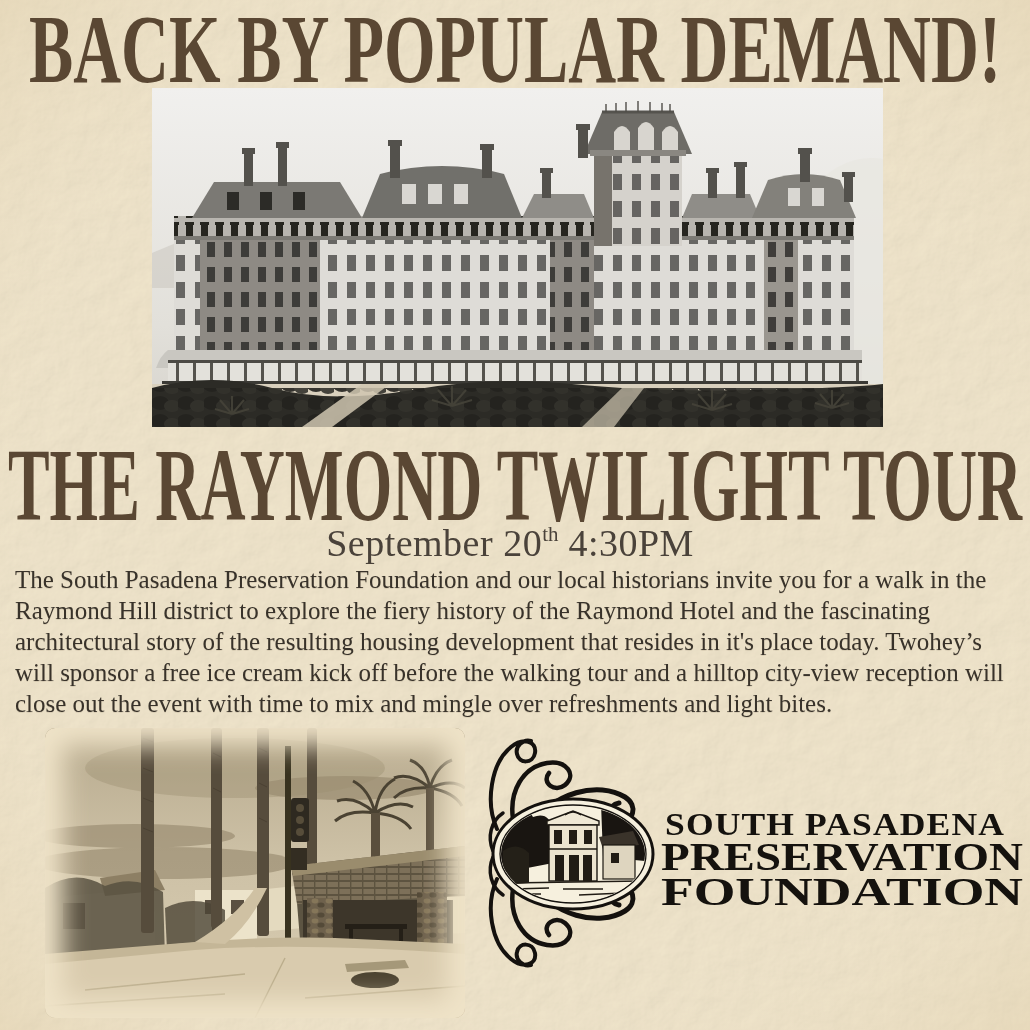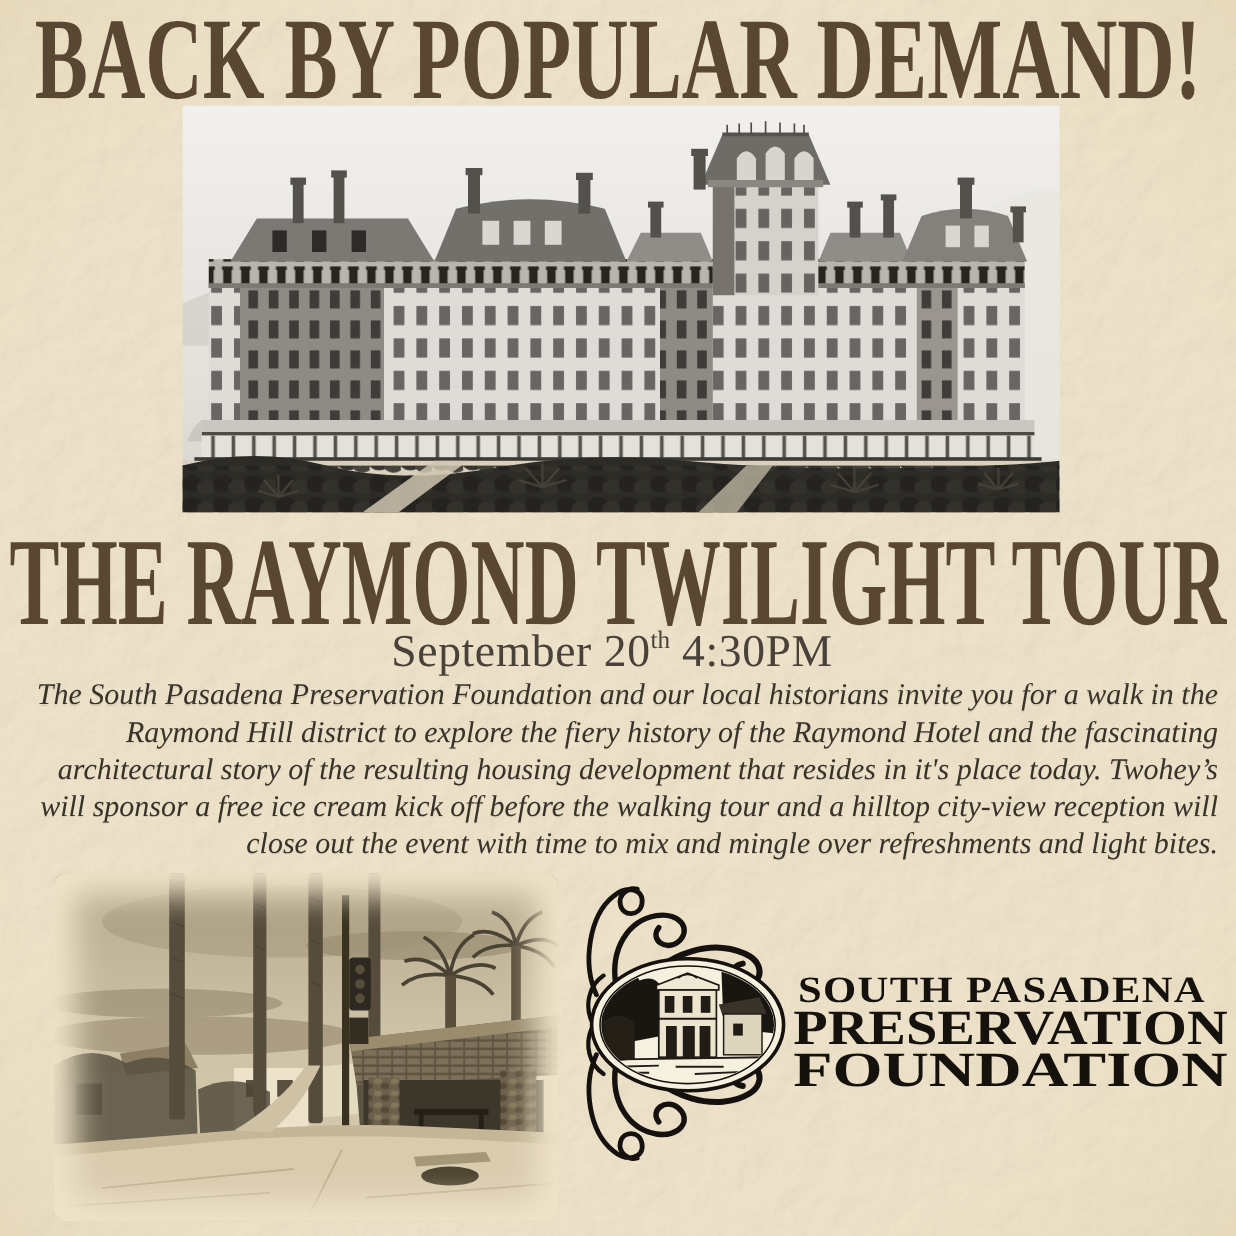--- a/index.html
+++ b/index.html
@@ -31,22 +31,22 @@
   }
 
   .dateline {
     left:0; top:521px; width:1020px; text-align:center;
     font-size:38px; color:#4a423a; letter-spacing:.5px;
   }
   .dateline sup { font-size:55%; position:relative; top:-.05em; letter-spacing:0; }
 
   .bodytext {
     left:15px; top:564px; width:1000px; margin:0;
-    font-style:italic; font-size:25px; line-height:31px;
-    text-align:right; color:#38322a;
+    font-size:25px; line-height:31px;
+    text-align:left; color:#38322a;
     text-shadow:0 1px 0 rgba(90,71,51,.12);
   }
 
   
   .street { left:45px; top:728px; width:420px; height:290px; border-radius:10px; overflow:hidden; }
   .street svg { display:block; width:100%; height:100%; }
   .street .vignette {
     position:absolute; inset:0; border-radius:10px;
     box-shadow:inset 0 0 26px 18px #efe3c8;
   }

